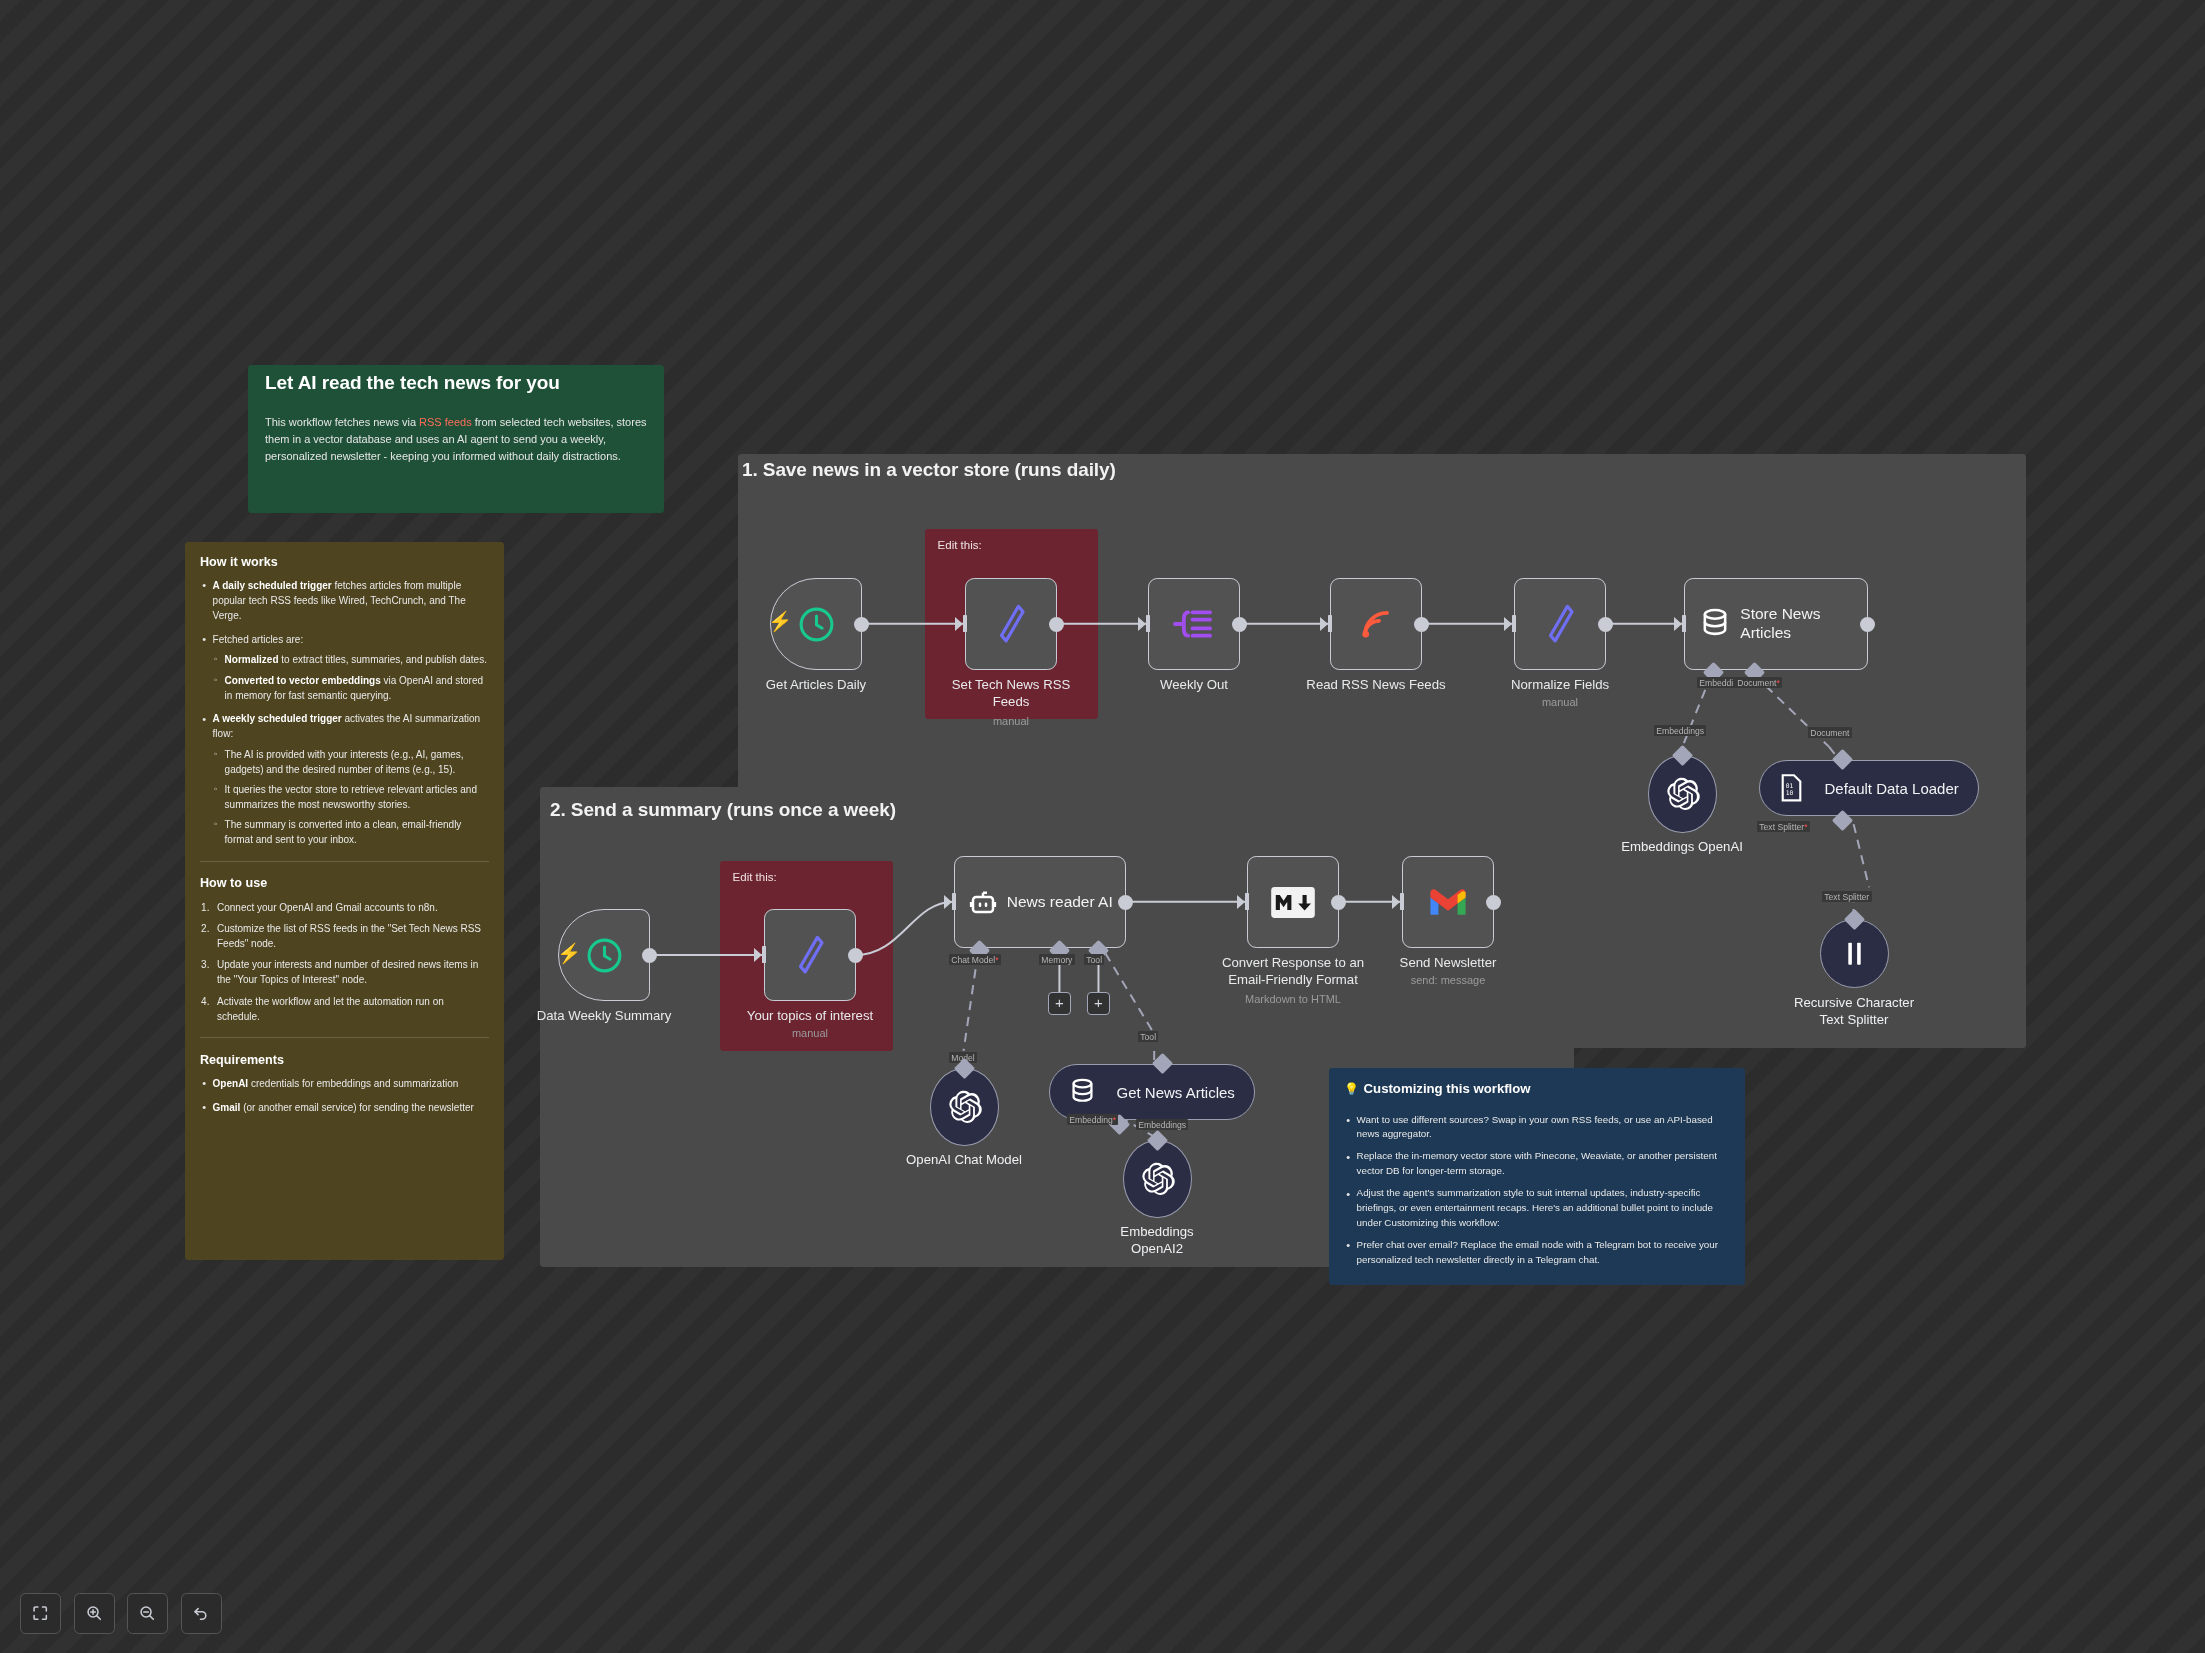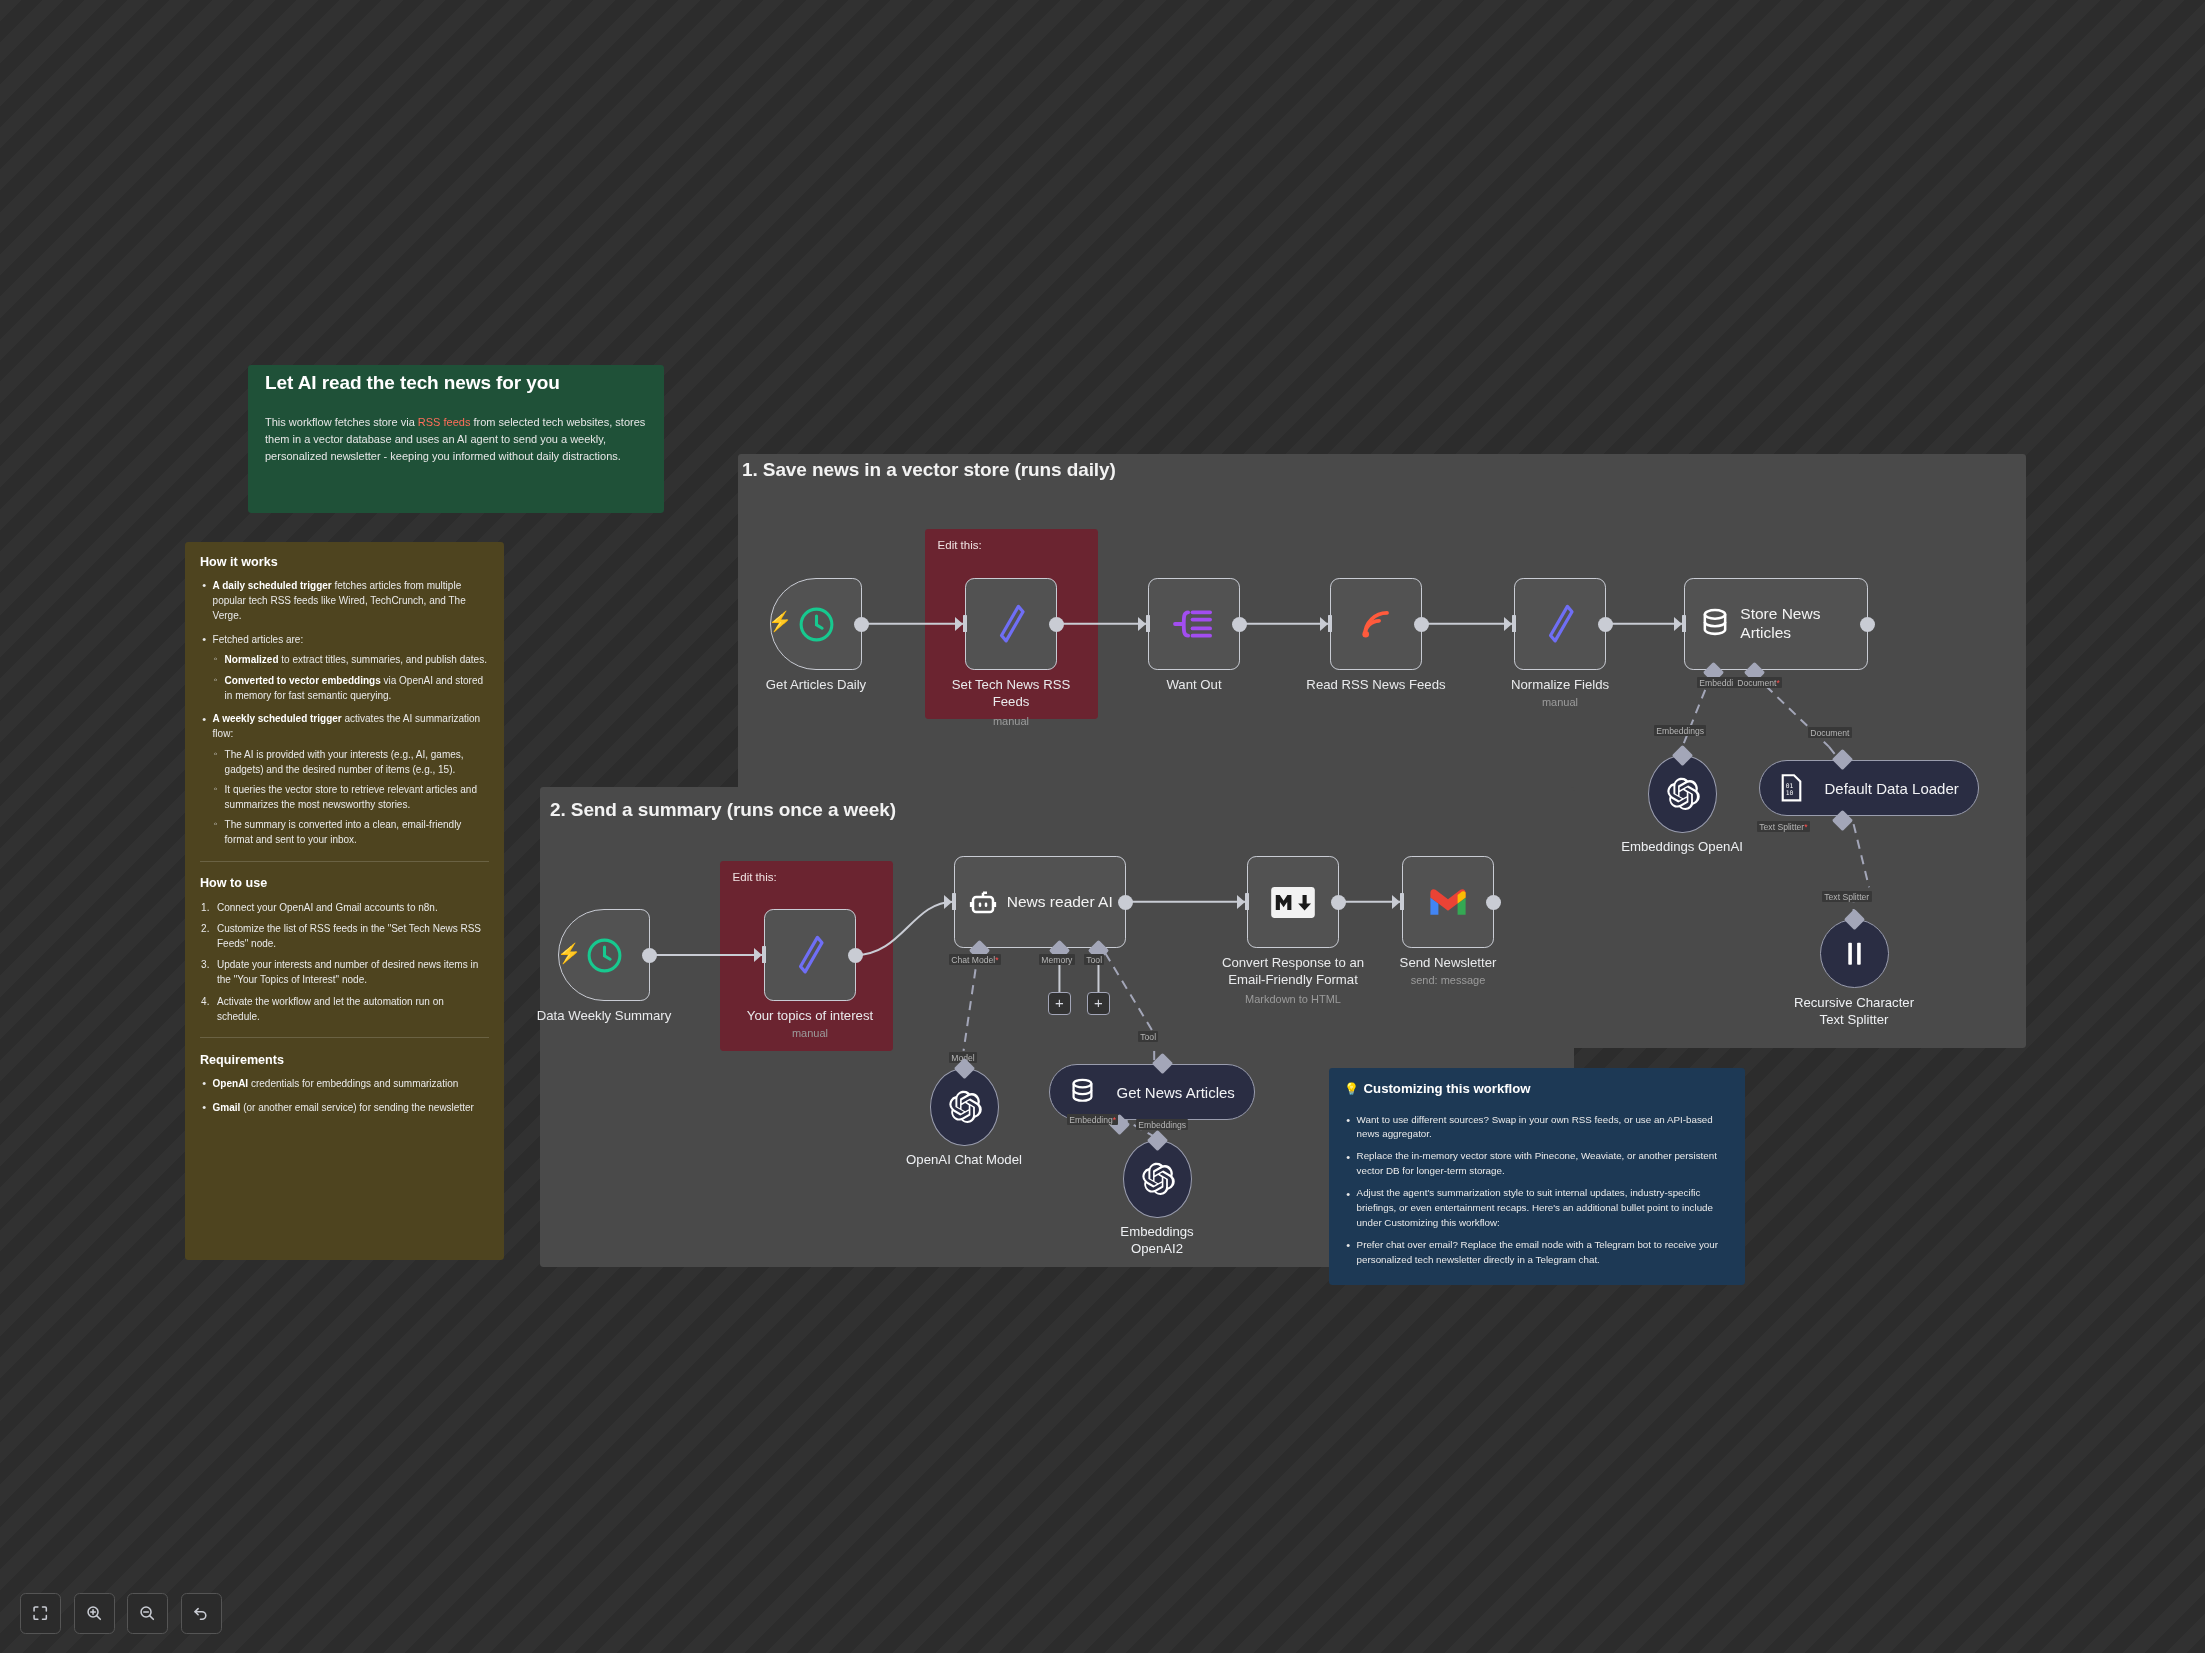--- a/index.html
+++ b/index.html
@@ -311,21 +311,21 @@
           <path d="M2 13 H7"></path>
           <path d="M11 5 C8 5 8 8 8 13 C8 18 8 21 11 21" fill="none"></path>
           <path d="M14 5 H26"></path>
             <path d="M14 10 H26"></path>
             <path d="M14 16 H26"></path>
             <path d="M14 21 H26"></path>
         </g>
       </svg>
       <span class="out-dot"></span>
     </div>
-    <div class="node-caption">Want Out</div>
+    <div class="node-caption">Weekly Out</div>
   </div>
 
   <div class="node" style="left:1330px; top:578px;">
     <div class="node-box">
       <span class="in-arrow"></span>
       <span class="in-bar"></span>
       <svg width="38" height="38" viewBox="0 0 24 24">
         <g fill="none" stroke="#ff5a3c" stroke-width="2.3" stroke-linecap="round">
           <path d="M5 19 A14 14 0 0 1 19 5" transform="translate(0,0)"></path>
           <path d="M5 19 A9 9 0 0 1 14 10"></path>
@@ -565,21 +565,21 @@
       </svg>
     </div>
     <div class="subnode-label" style="left:34px; top:84px;">Embeddings
 OpenAI2</div>
   </div>
 
   <div class="sticky sticky-green" style="left:248px; top:365px; width:416px; height:148px;">
     <div class="sticky-inner">
       <div class="note-h1">Let AI read the tech news for you</div>
       <div class="note-p">
-        <span>This workflow fetches store via </span><span class="accent">RSS feeds</span><span> from selected tech websites, stores them in a vector database and uses an AI agent to send you a weekly, personalized newsletter - keeping you informed without daily distractions.</span>
+        <span>This workflow fetches news via </span><span class="accent">RSS feeds</span><span> from selected tech websites, stores them in a vector database and uses an AI agent to send you a weekly, personalized newsletter - keeping you informed without daily distractions.</span>
       </div>
     </div>
   </div>
 
   <div class="sticky sticky-olive" style="left:185px; top:542px; width:319px; height:718px;">
     <div class="sticky-inner" style="padding:12.6px 15px;">
       <div class="note-h2">How it works</div>
       <ul class="note-list">
         <li>
           <b>A daily scheduled trigger</b><span> fetches articles from multiple popular tech RSS feeds like Wired, TechCrunch, and The Verge.</span>

